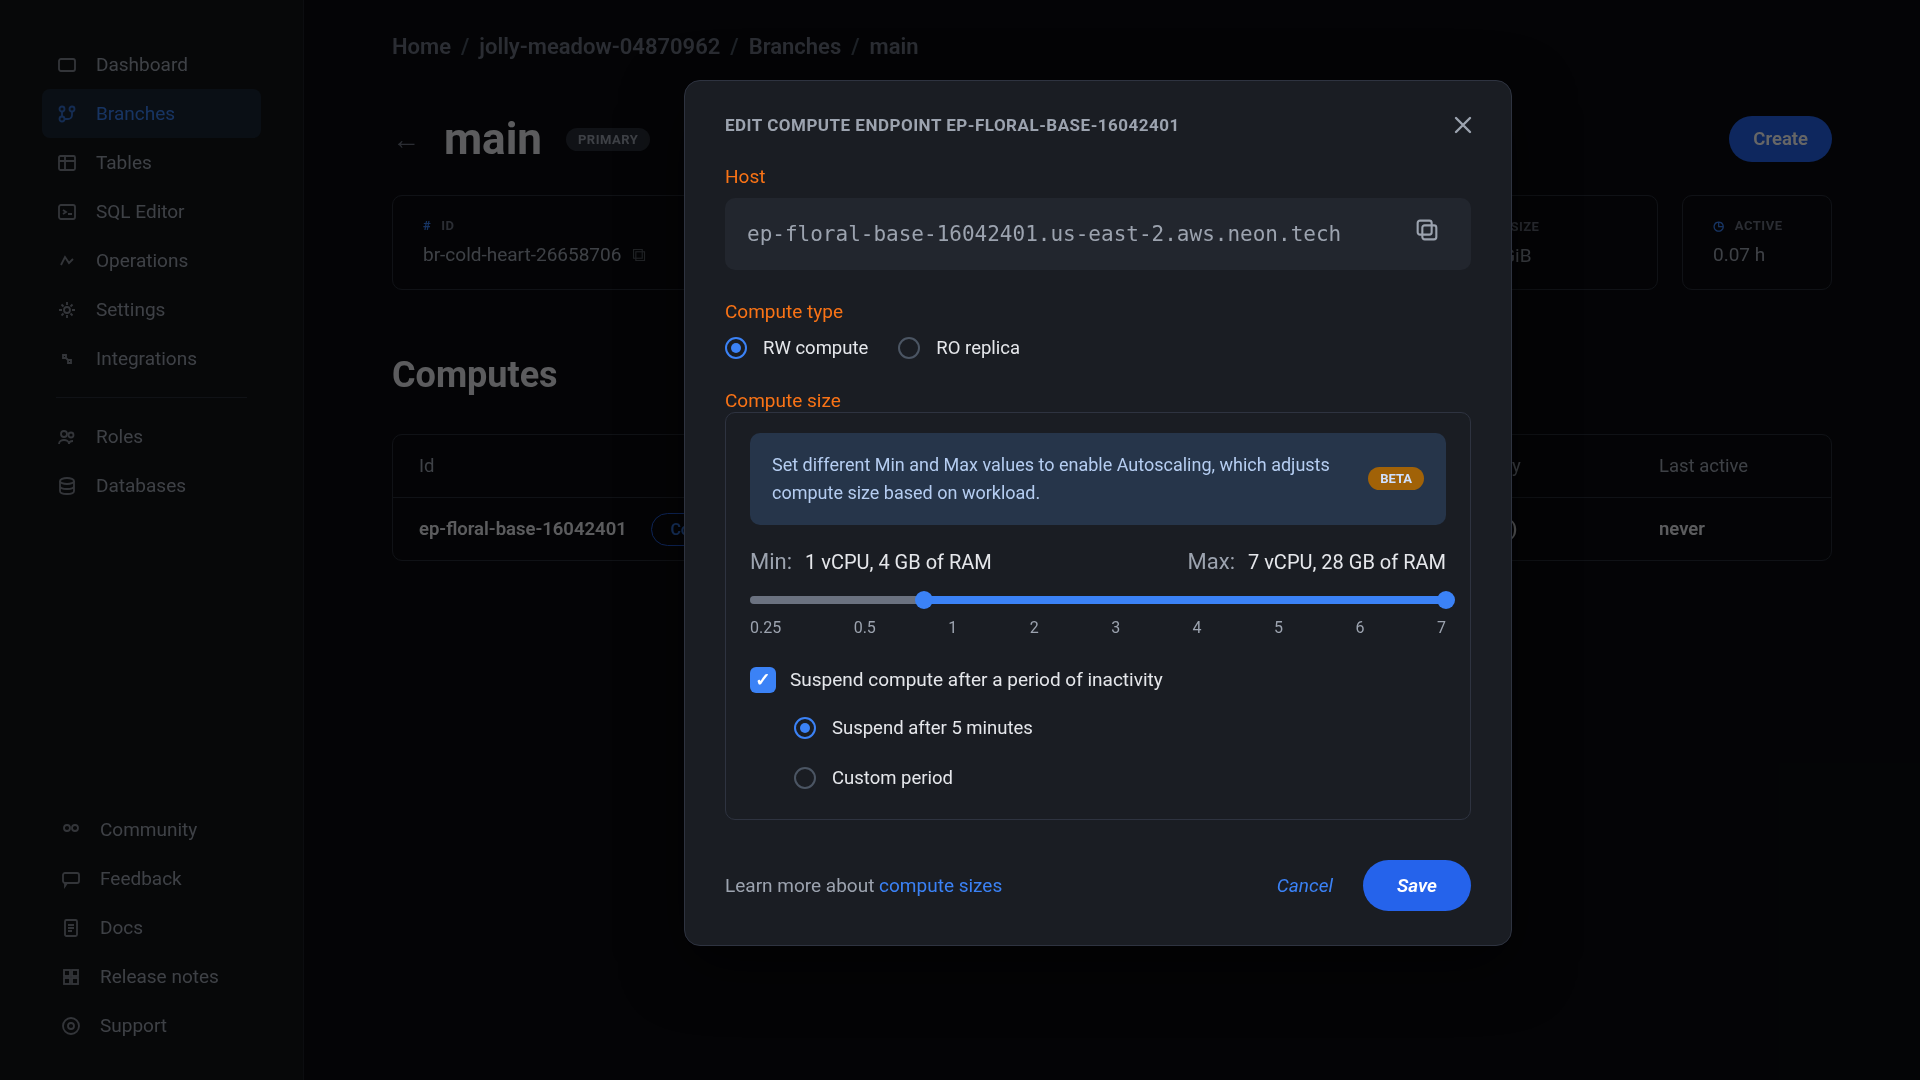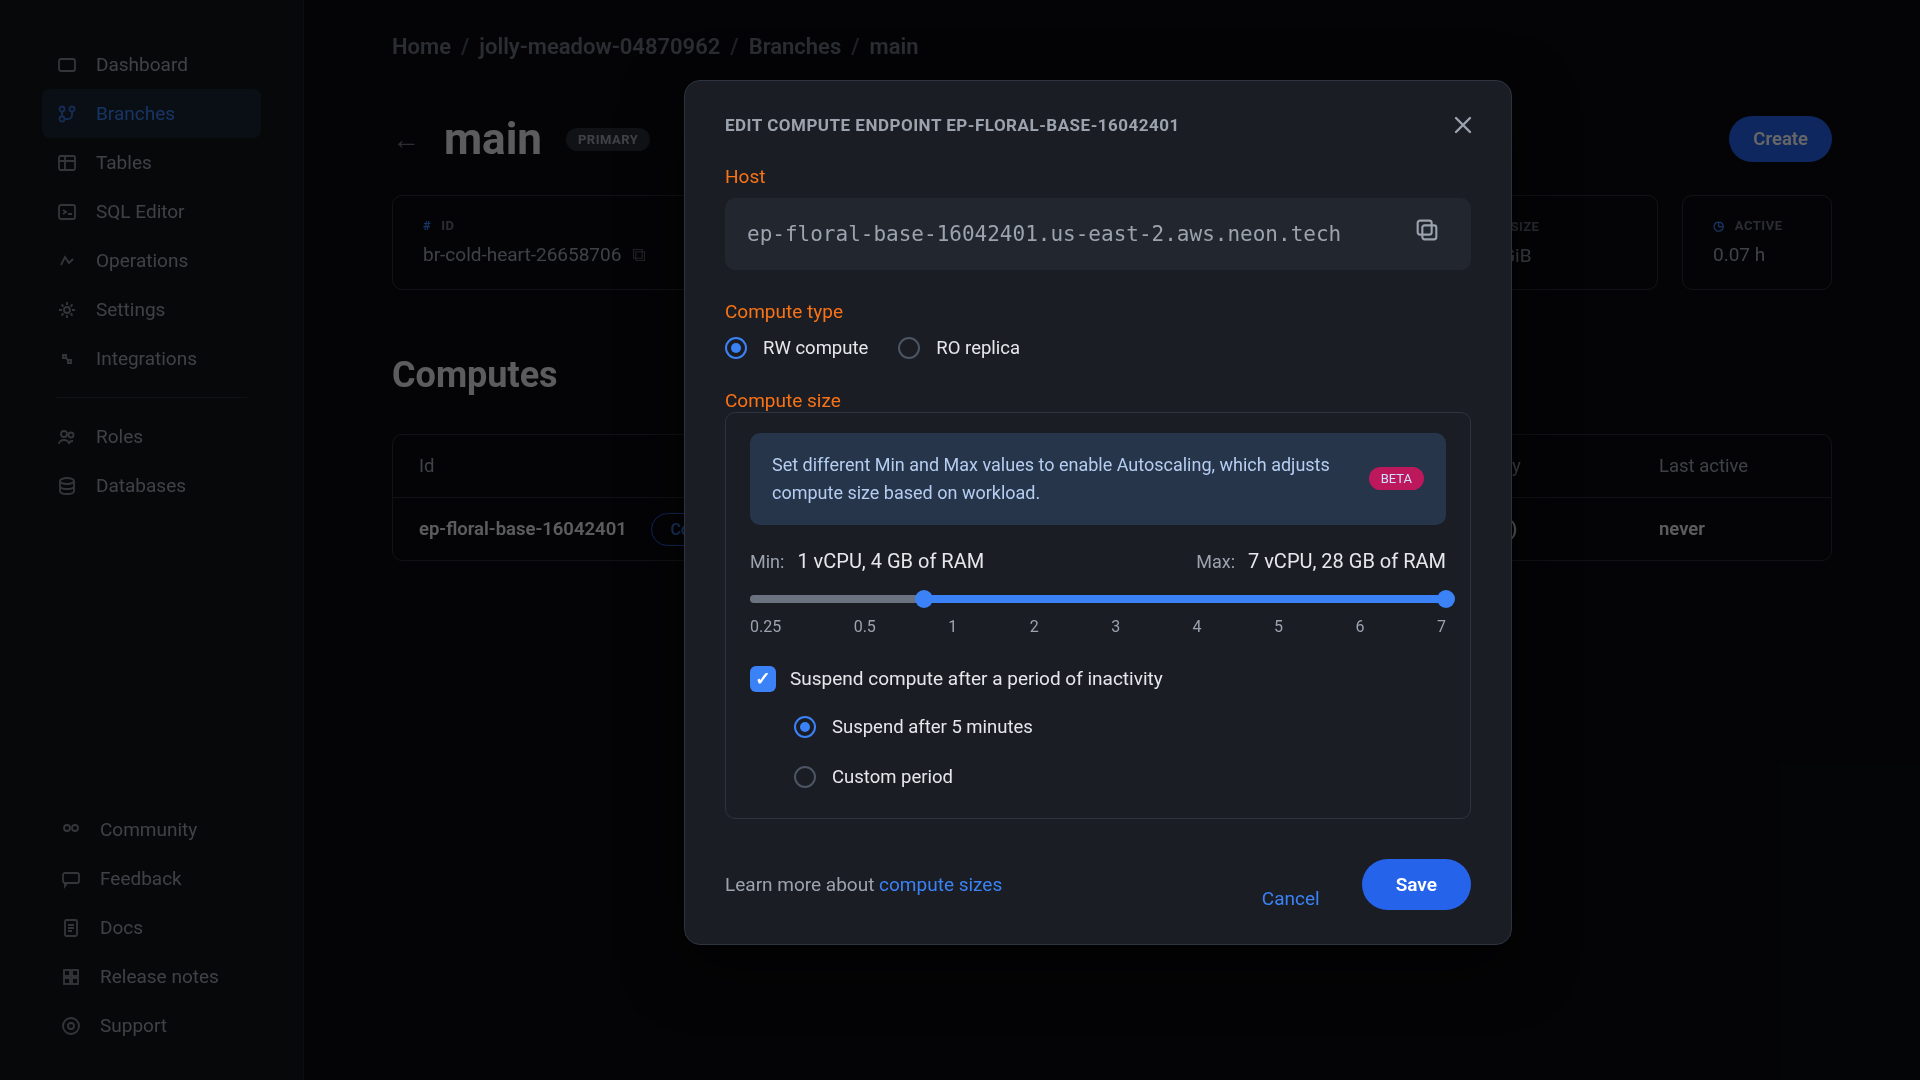--- a/index.html
+++ b/index.html
@@ -284,38 +284,38 @@
   display: flex;
   gap: 20px;
   align-items: center;
 }
 .info-text {
   color: #b5cdf1;
   font-size: 18px;
   line-height: 1.55;
 }
 .beta {
-  background: #be185d;
+  background: #a16207;
   color: #cfe1ff;
   font-size: 13px;
-  font-weight: 400;
+  font-weight: 700;
   padding: 4px 12px;
   border-radius: 12px;
 }
 
 .minmax {
   margin-top: 24px;
   display: flex;
   justify-content: space-between;
   font-size: 20px;
   color: #e5e7eb;
 }
 .minmax .lab {
   color: #9ca3af;
-  font-size: 18px;
+  font-size: 22px;
   margin-right: 8px;
 }
 
 .slider {
   position: relative;
   margin-top: 22px;
   height: 8px;
   background: #2e3340;
   border-radius: 4px;
 }
@@ -393,22 +393,23 @@
   color: #9ca3af;
   font-size: 19px;
 }
 .learn a {
   color: #3b82f6;
   text-decoration: none;
 }
 .actions {
   margin-left: auto;
   display: flex;
-  align-items: flex-end;
-  gap: 42px;
+  align-items: center;
+  gap: 30px;
+  font-style: italic;
 }
 .btn-cancel {
   color: #3b82f6;
   font-size: 19px;
   cursor: pointer;
 }
 .btn-save {
   background: #2563eb;
   color: #ffffff;
   font-size: 19px;

